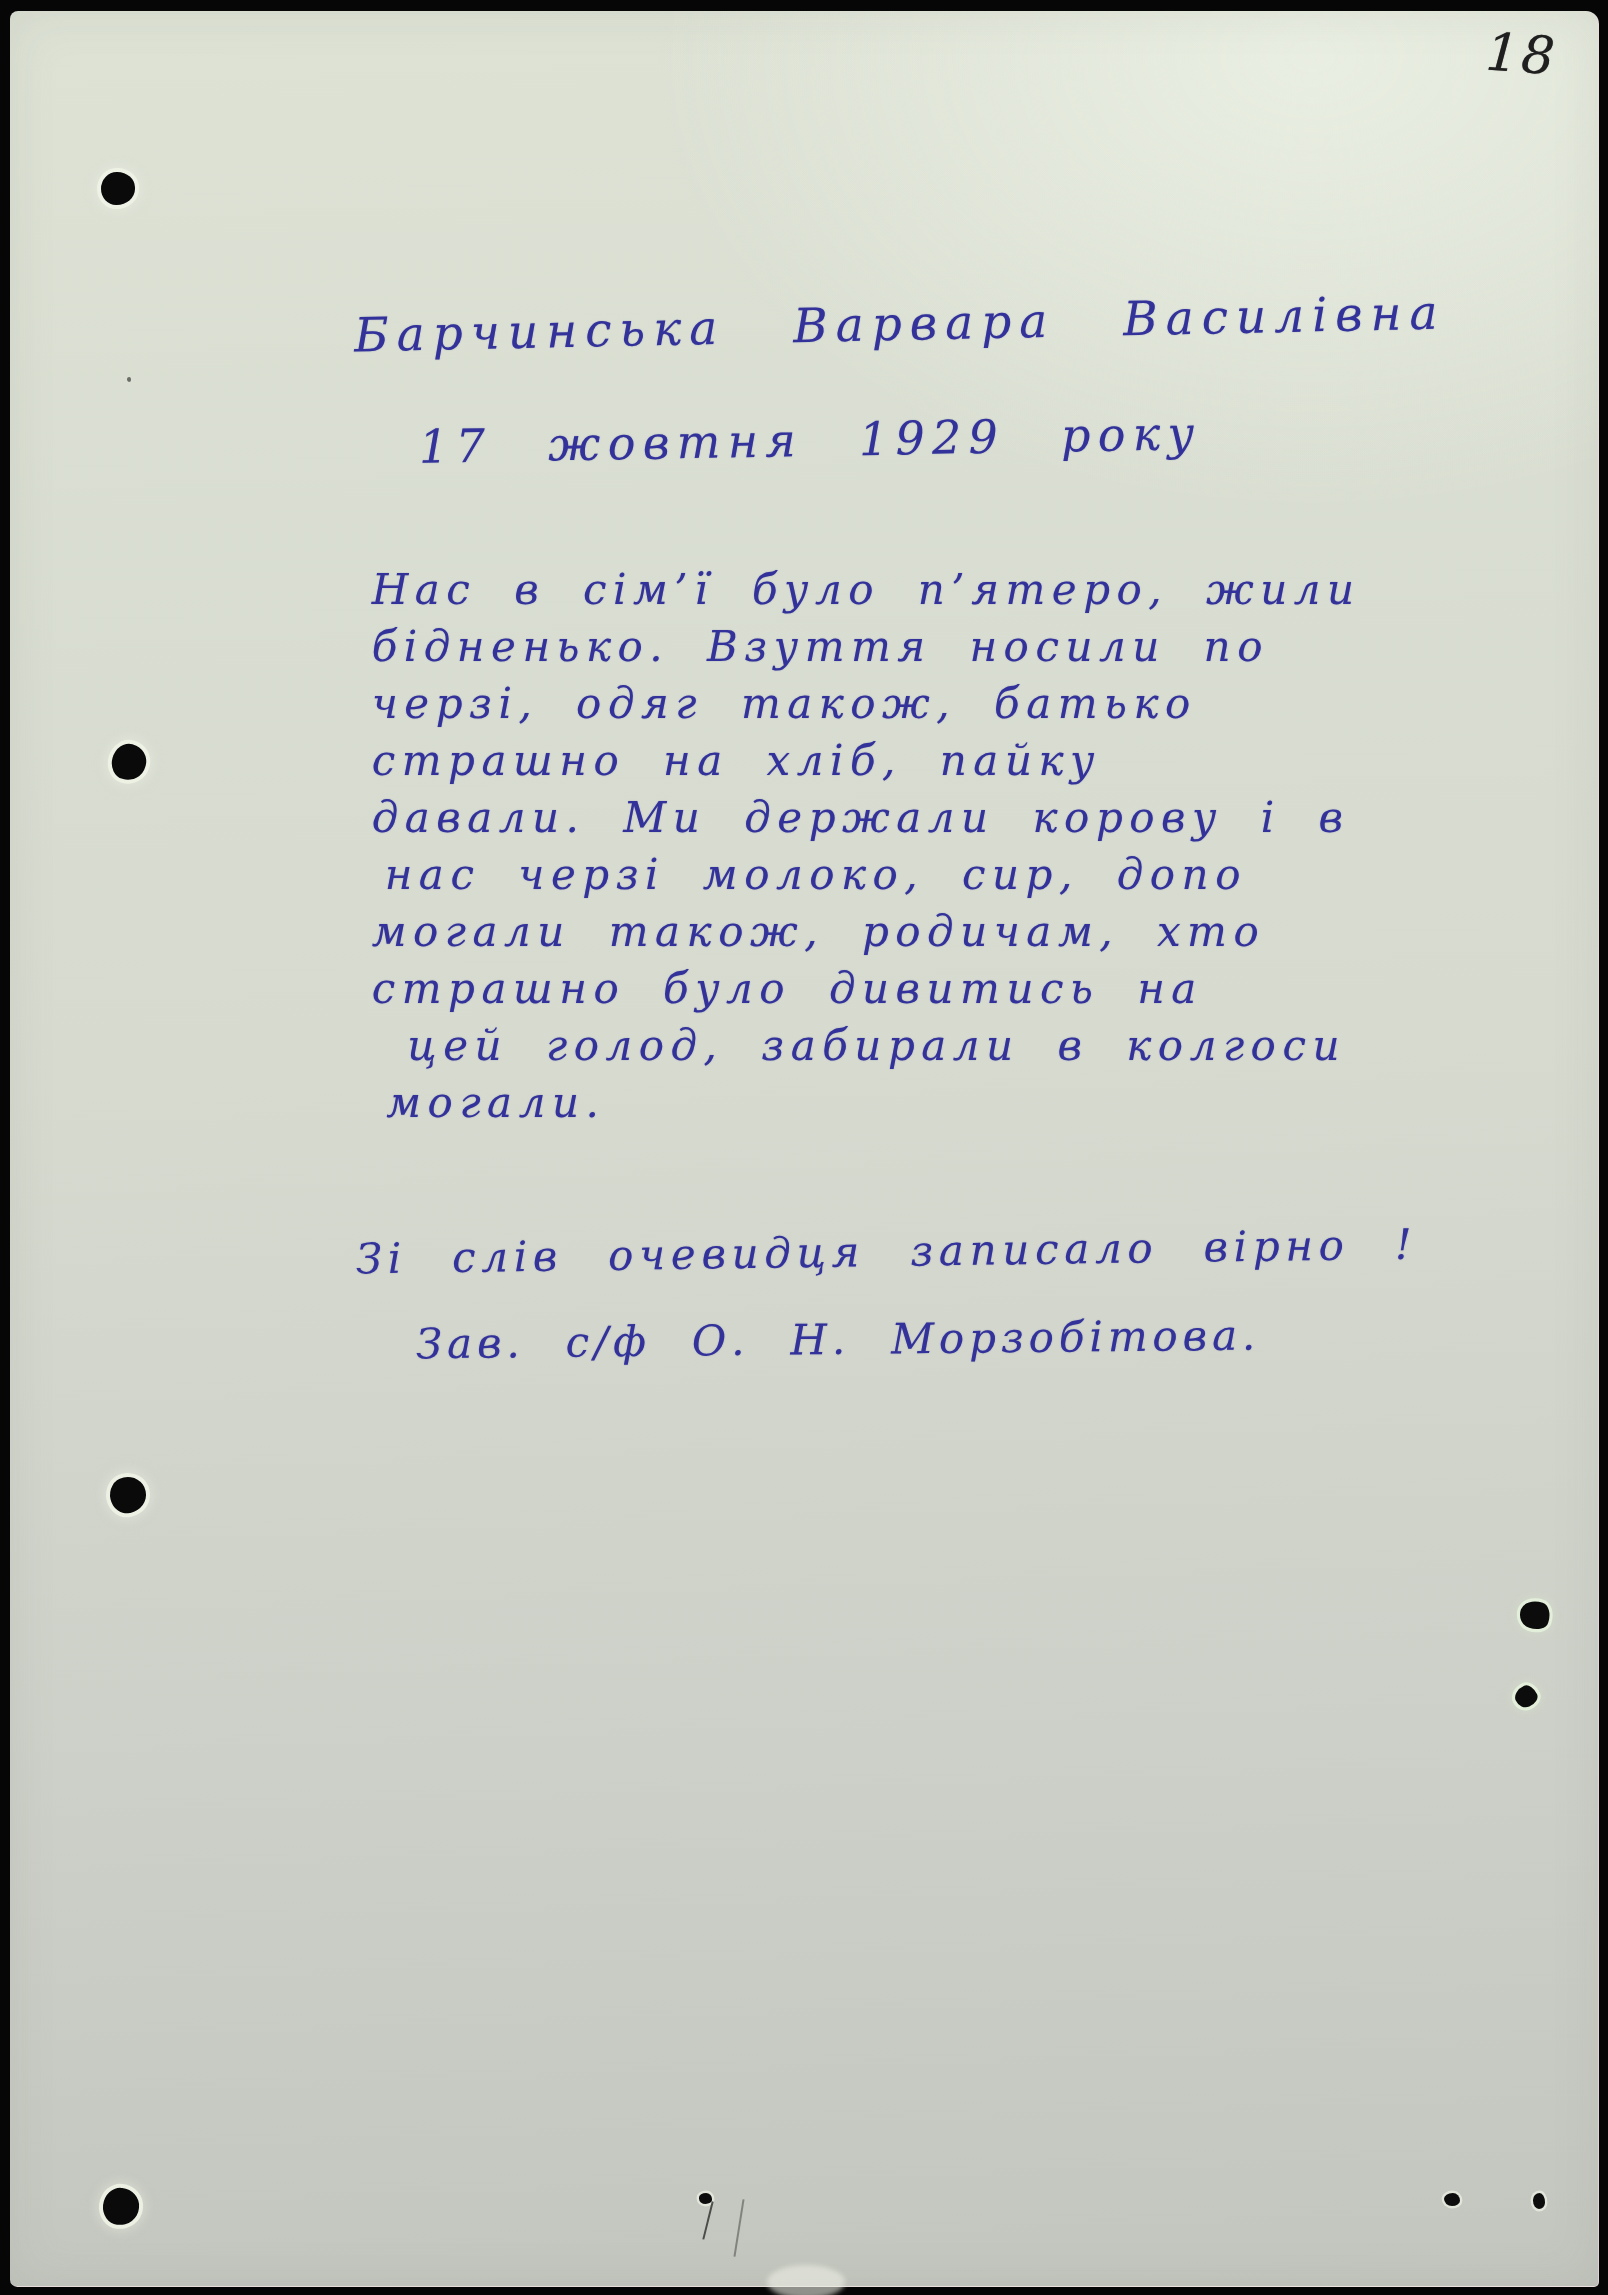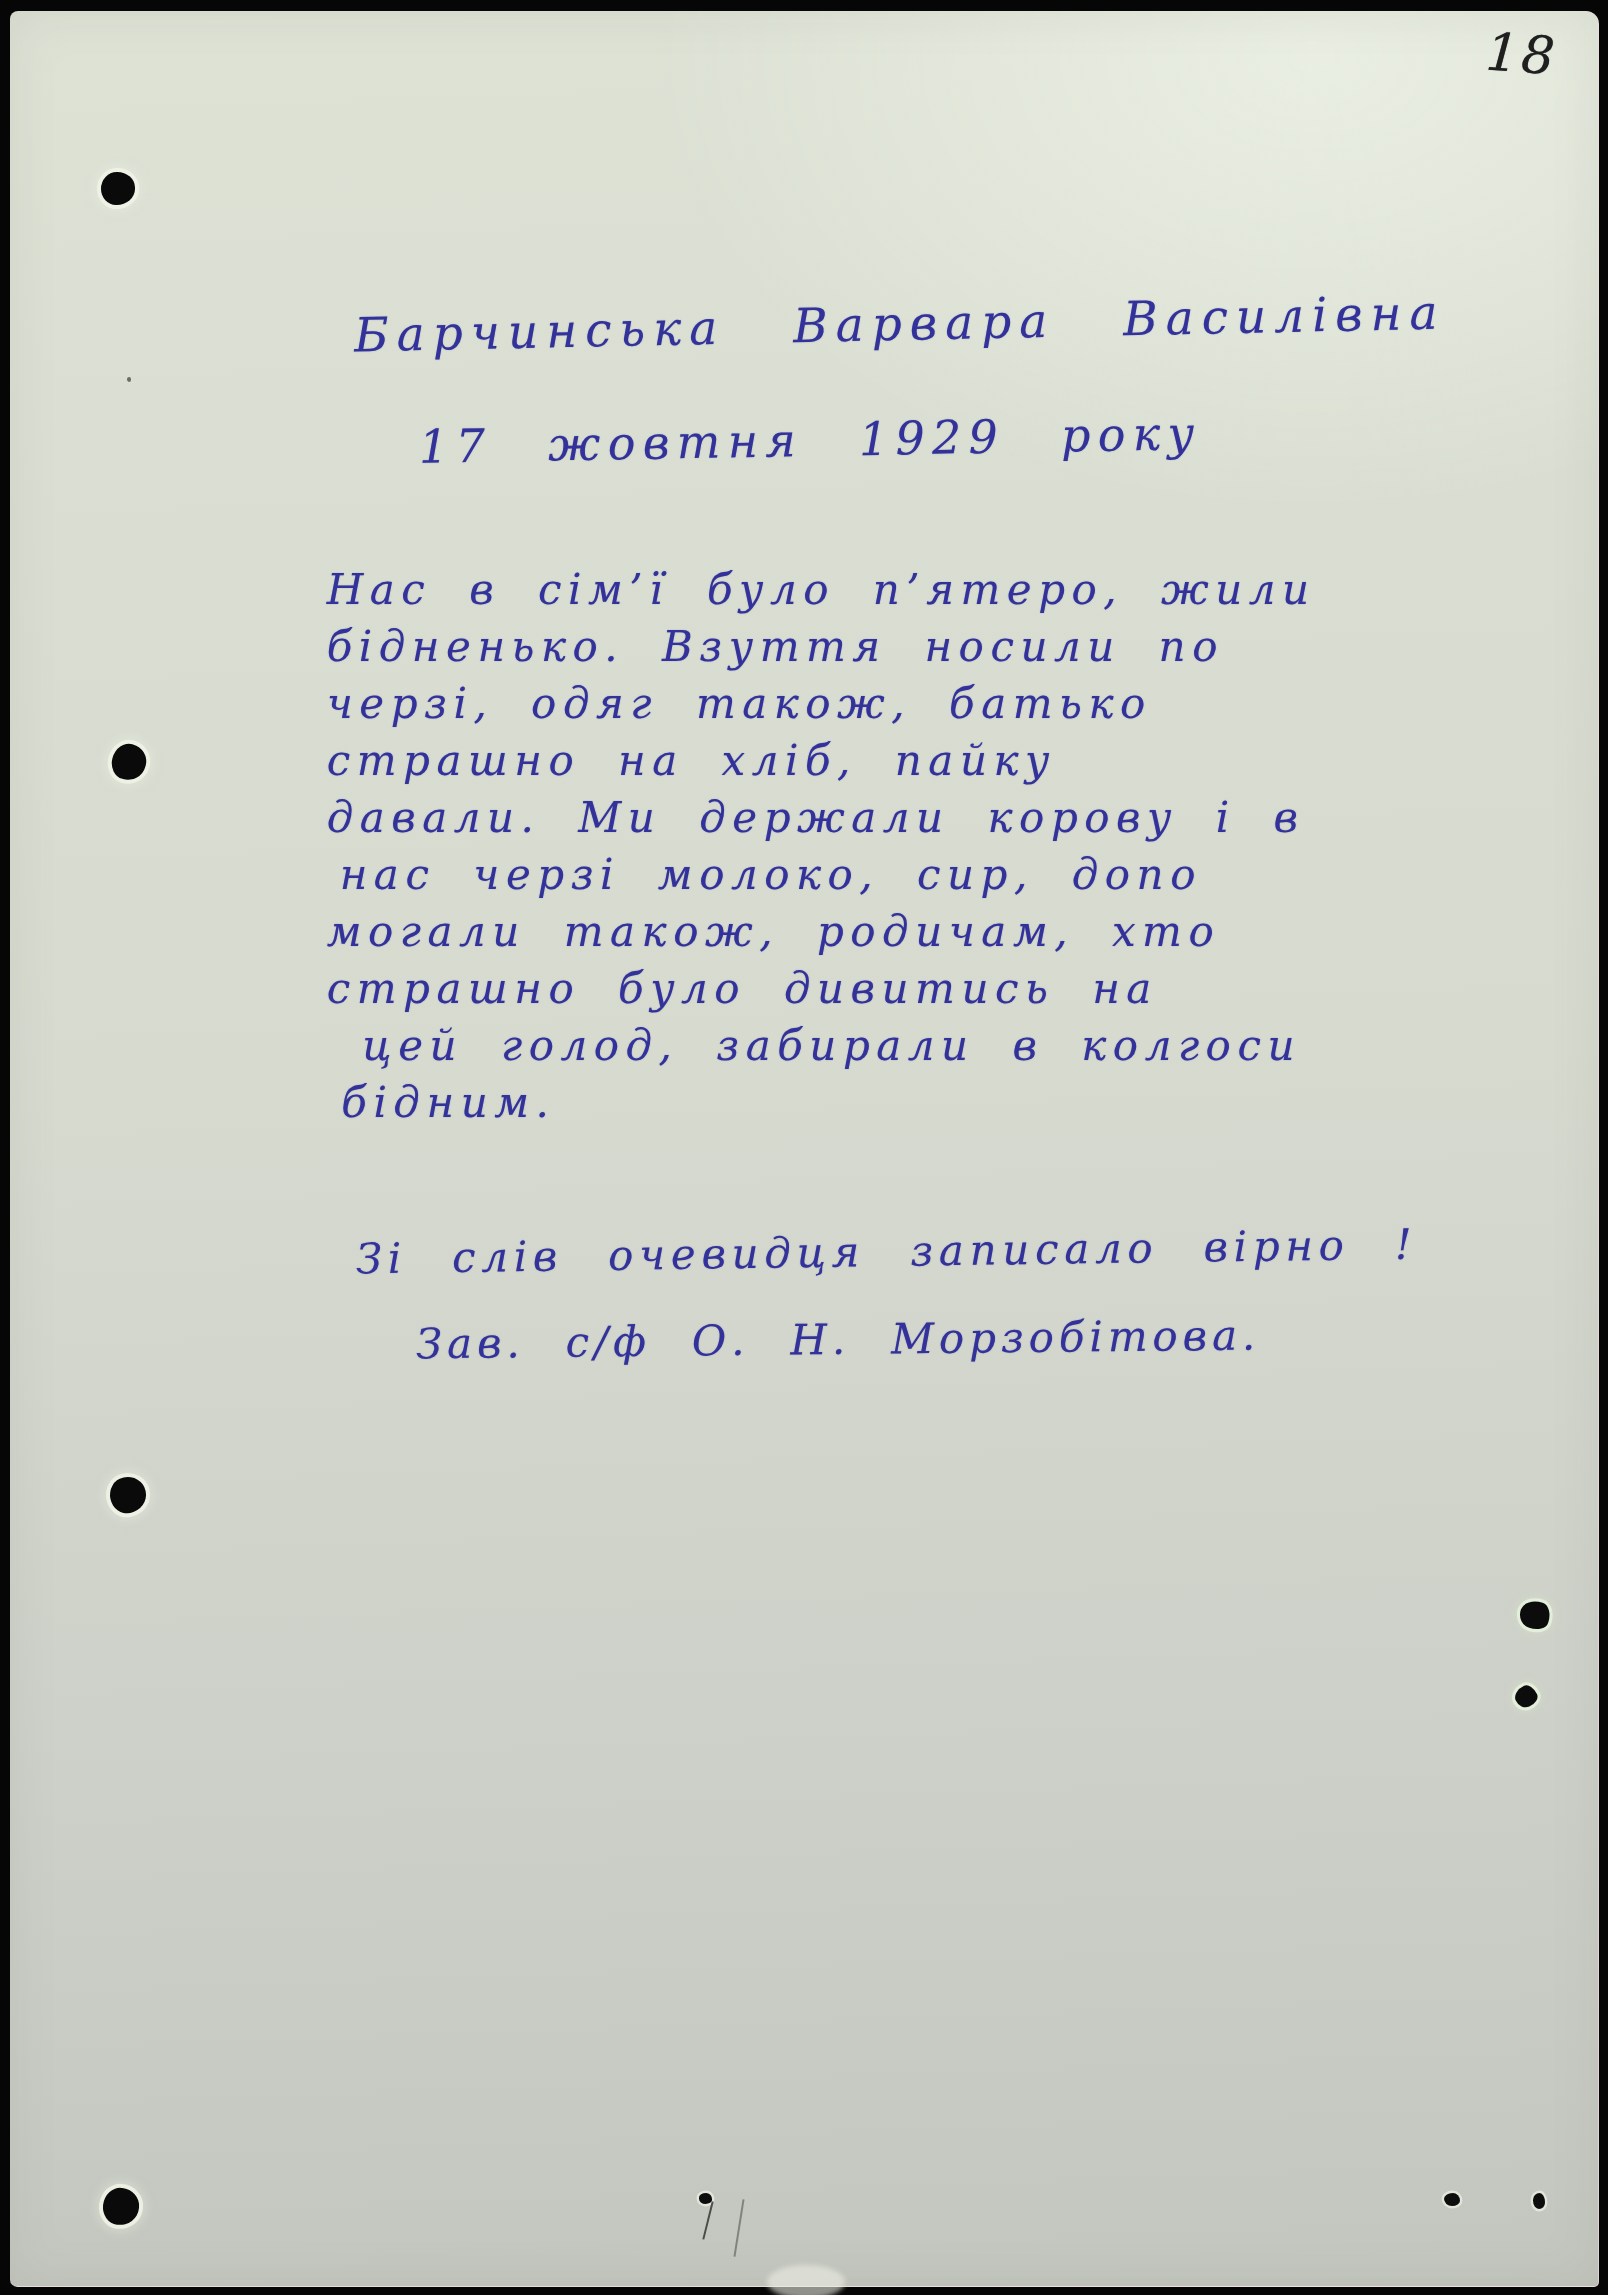--- a/index.html
+++ b/index.html
@@ -62,20 +62,21 @@
     font-family: "DejaVu Serif", serif;
     font-style: italic;
     color: var(--ink, #32329a);
     white-space: nowrap;
     text-shadow: 0 0 1.2px rgba(44,44,148,0.45);
     font-size: 42px;
     letter-spacing: 6.5px;
     word-spacing: 18px;
     height: 57px;
     line-height: 57px;
+    margin-left: 45px;
   }
   .testimony .hw-line:nth-child(6)  { padding-left: 13px; }
   .testimony .hw-line:nth-child(9)  { padding-left: 21px; text-align: center; }
   .testimony .hw-line:nth-child(10) { padding-left: 14.6px; }
   .testimony .hw-line:nth-child(11) { padding-left: 19.4px; }
   .attestation-line {
     left: 346px; top: 1216px;
     font-size: 42px; letter-spacing: 5.7px; word-spacing: 26px;
     transform: rotate(-0.8deg);
   }
@@ -159,21 +160,21 @@
     <div class="testimony">
       <div class="hw-line">Нас в сім’ї було п’ятеро, жили</div>
       <div class="hw-line">бідненько. Взуття носили по</div>
       <div class="hw-line">черзі, одяг також, батько</div>
       <div class="hw-line">страшно на хліб, пайку</div>
       <div class="hw-line">давали. Ми держали корову і в</div>
       <div class="hw-line">нас черзі молоко, сир, допо</div>
       <div class="hw-line">могали також, родичам, хто</div>
       <div class="hw-line">страшно було дивитись на</div>
       <div class="hw-line">цей голод, забирали в колгоси</div>
-      <div class="hw-line">бідним.</div>
+      <div class="hw-line">могали.</div>
     </div>
 
     <div class="hw attestation-line">Зі слів очевидця записало вірно !</div>
     <div class="hw signature-line">Зав. с/ф О. Н. Морзобітова.</div>
 
     <div class="hole hole-1"></div>
     <div class="hole hole-2"></div>
     <div class="hole hole-3"></div>
     <div class="hole hole-4"></div>
 

